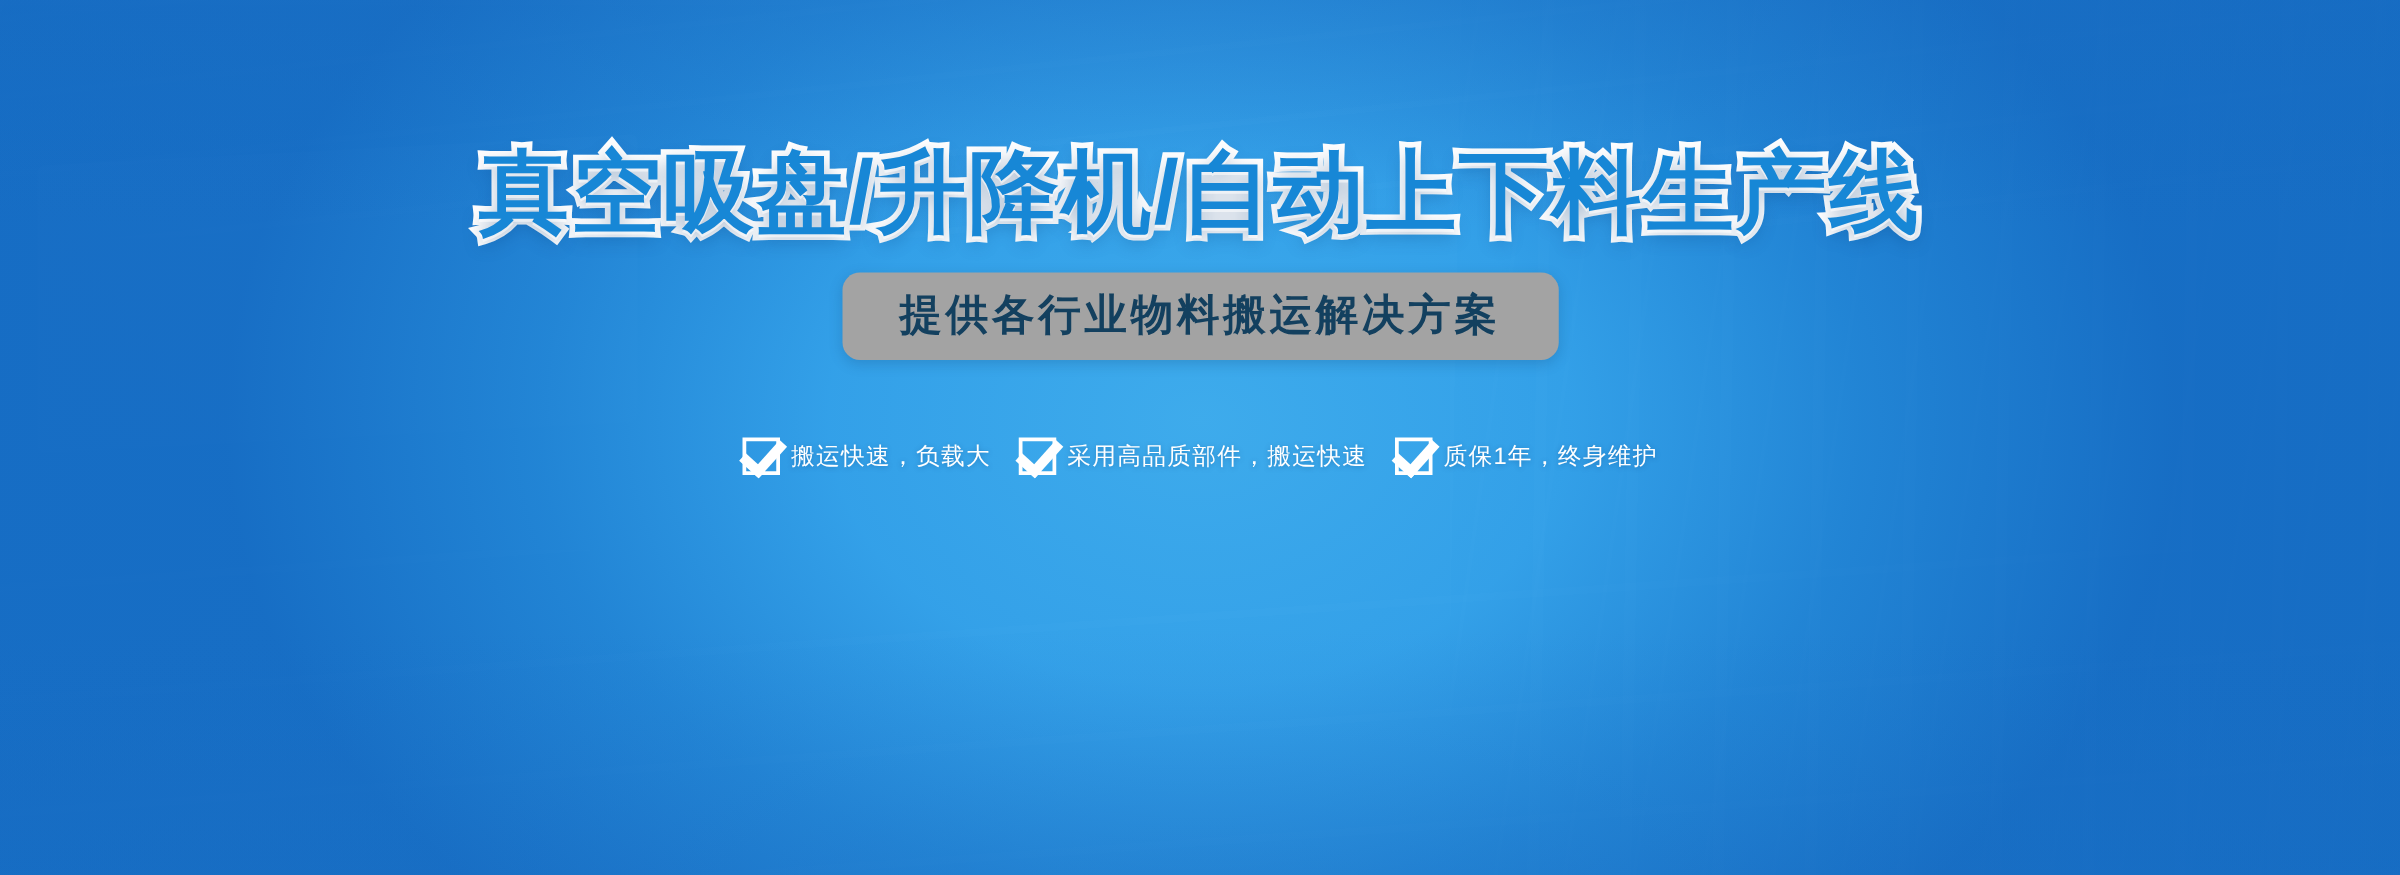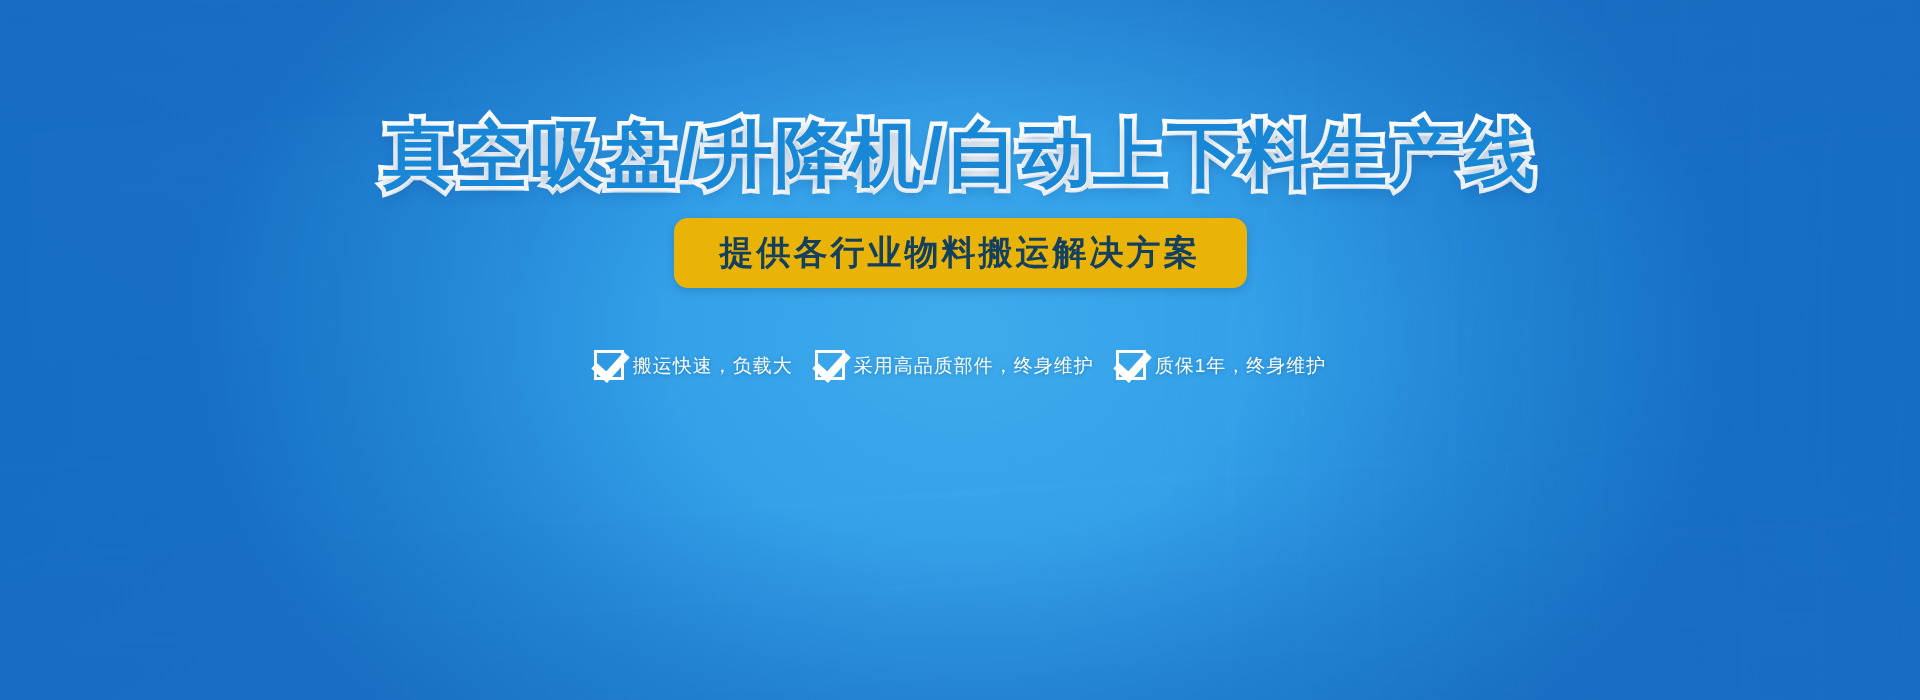--- a/index.html
+++ b/index.html
@@ -134,21 +134,21 @@
     -webkit-text-stroke: 9px #ffffff;
     paint-order: stroke fill;
     text-shadow:
       0 3px 0 rgba(255,255,255,0.55),
       0 6px 14px rgba(10,60,120,0.35);
   }
 
   
   .subtitle-pill {
     margin-top: 28px;
-    background: #eab308;
+    background: #a3a3a3;
     color: #13405f;
     font-size: 34px;
     font-weight: bold;
     letter-spacing: 3px;
     line-height: 1;
     padding: 17px 46px 19px;
     border-radius: 14px;
     white-space: nowrap;
     box-shadow: 0 3px 10px rgba(12,60,110,0.22);
   }
@@ -214,21 +214,21 @@
 
     <div class="features">
 
       <div class="feature">
         <span class="check-icon"></span>
         <span class="feature-label">搬运快速，负载大</span>
       </div>
 
       <div class="feature">
         <span class="check-icon"></span>
-        <span class="feature-label">采用高品质部件，终身维护</span>
+        <span class="feature-label">采用高品质部件，搬运快速</span>
       </div>
 
       <div class="feature">
         <span class="check-icon"></span>
         <span class="feature-label">质保1年，终身维护</span>
       </div>
 
     </div>
   </div>
 </div>

